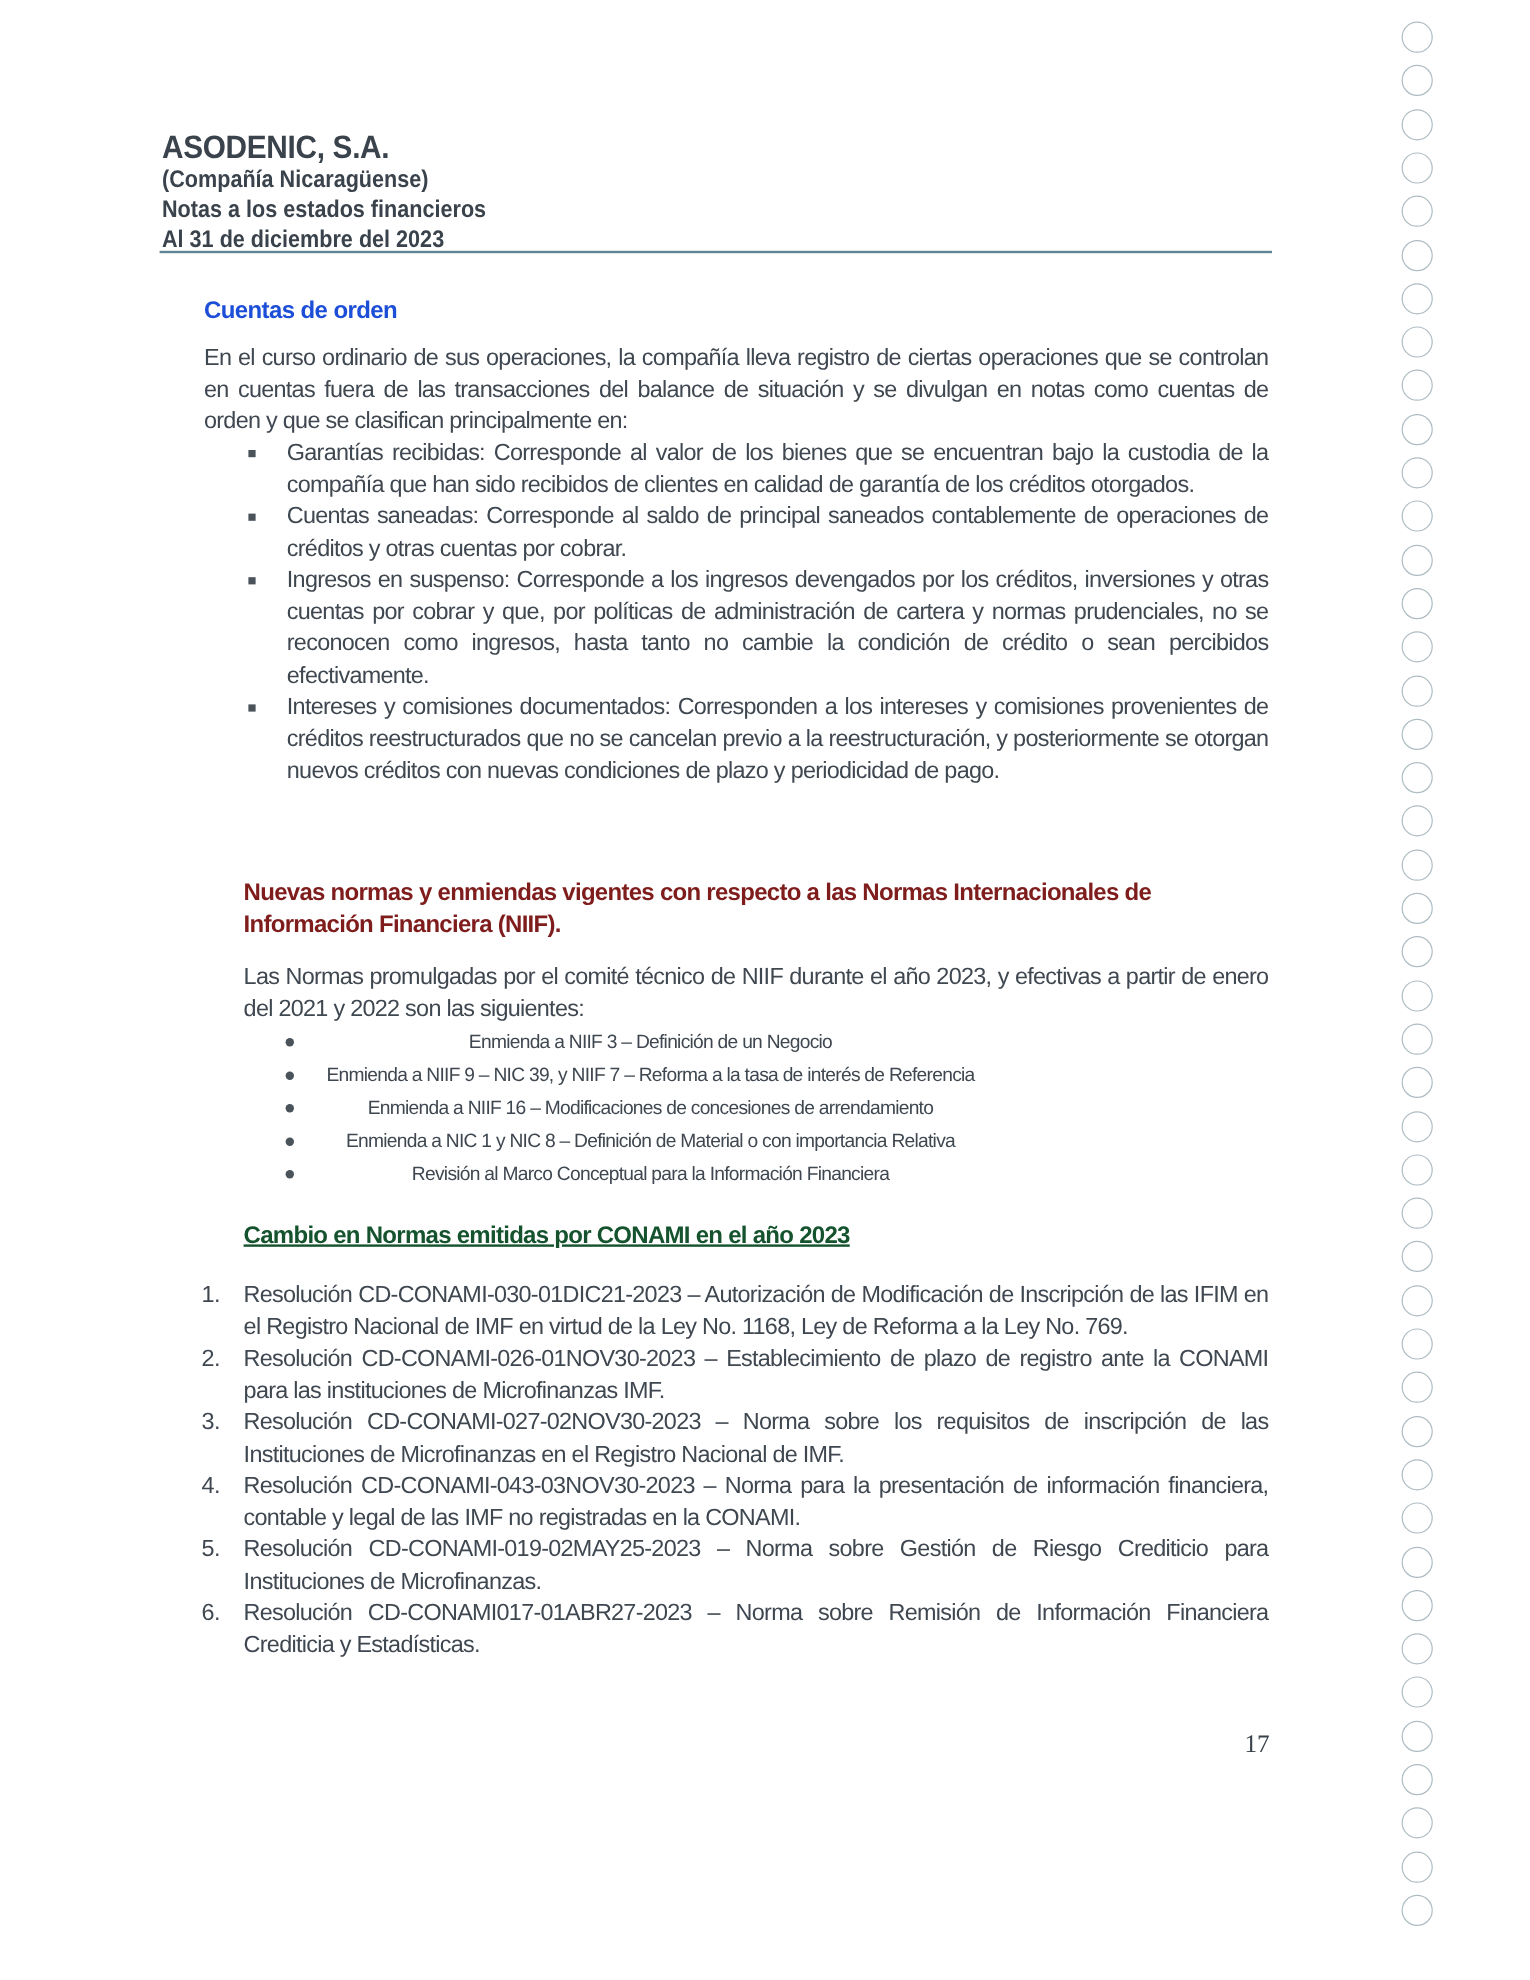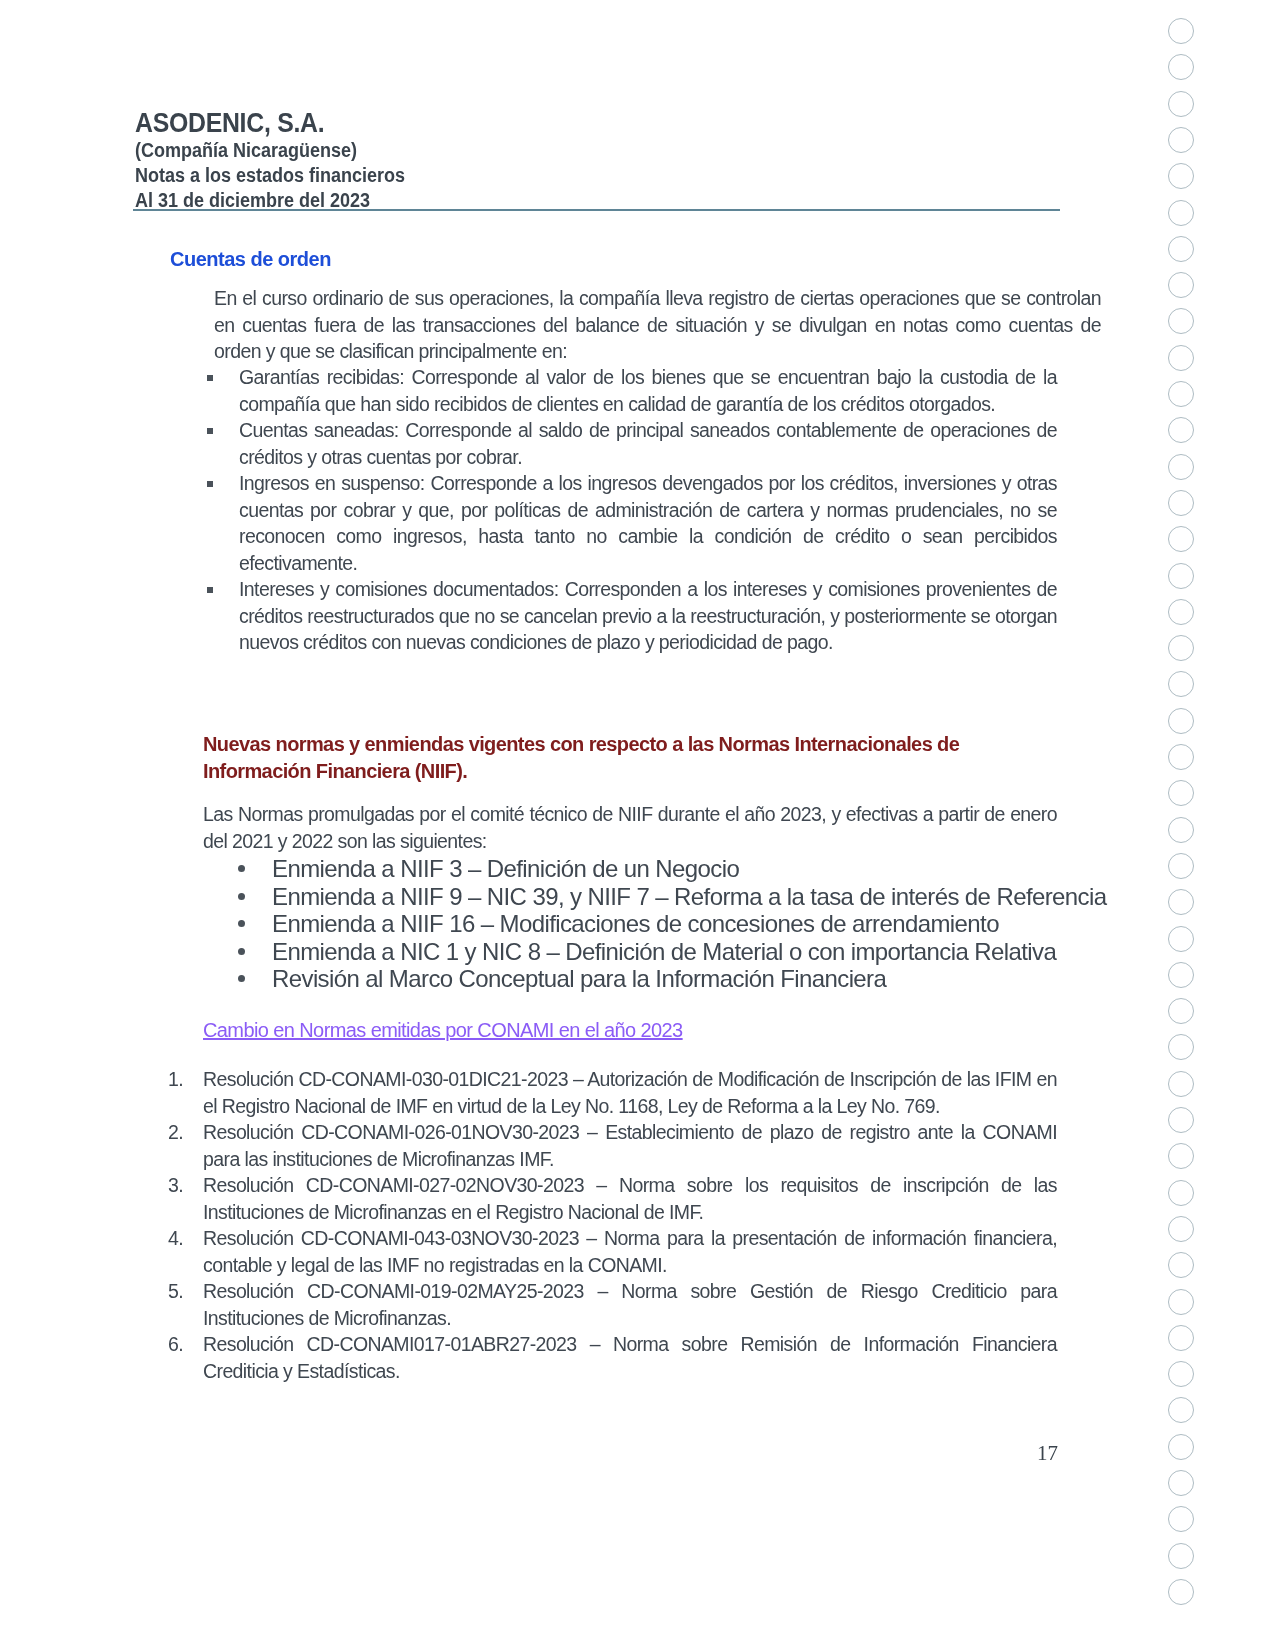--- a/index.html
+++ b/index.html
@@ -58,30 +58,30 @@
   }
   .para2 {
     position: absolute; left: 203px; top: 801px; width: 854px;
     font-size: 19.5px; line-height: 26.5px; text-align: justify; letter-spacing: -0.6px;
   }
   .dlist {
     position: absolute; left: 238px; top: 855px; list-style: none; margin: 0; padding: 0;
   }
   .dlist li {
     position: relative; padding-left: 34px;
-    font-size: 24px; line-height: 27.5px; letter-spacing: -0.6px;
+    font-size: 16px; line-height: 27.5px; letter-spacing: -0.6px; text-align: center;
   }
   .dot {
     position: absolute; left: 0; top: 10px; width: 7px; height: 7px; border-radius: 50%;
     background: #4a525a;
   }
   .h3 {
     position: absolute; left: 203px; top: 1019px;
-    font-size: 20px; font-weight: normal; letter-spacing: -0.6px;
-    text-decoration: underline; color: #8b5cf6; text-align: center;
+    font-size: 20px; font-weight: bold; letter-spacing: -0.6px;
+    text-decoration: underline; color: #14532d; text-align: center;
   }
   .olist {
     position: absolute; left: 168px; top: 1066px; width: 889px;
     list-style: none; margin: 0; padding: 0;
   }
   .olist li {
     position: relative; padding-left: 35px;
     font-size: 19.5px; line-height: 26.5px; text-align: justify; letter-spacing: -0.6px;
   }
   .num { position: absolute; left: 0; top: 0; }
@@ -102,21 +102,21 @@
 
 <div class="header">
   <div class="company">ASODENIC, S.A.</div>
   <div class="hline">(Compañía Nicaragüense)</div>
   <div class="hline">Notas a los estados financieros</div>
   <div class="hline">Al 31 de diciembre del 2023</div>
 </div>
 <div class="header-rule"></div>
 
 <div class="section-title">Cuentas de orden</div>
-<div class="para" style="top:285px;margin-left:44px;">En el curso ordinario de sus operaciones, la compañía lleva registro de ciertas operaciones que se controlan en cuentas fuera de las transacciones del balance de situación y se divulgan en notas como cuentas de orden y que se clasifican principalmente en:</div>
+<div class="para" style="top:285px;">En el curso ordinario de sus operaciones, la compañía lleva registro de ciertas operaciones que se controlan en cuentas fuera de las transacciones del balance de situación y se divulgan en notas como cuentas de orden y que se clasifican principalmente en:</div>
 
 <ul class="blist" style="top:364px;">
   <li><span class="sq"></span><span>Garantías recibidas: Corresponde al valor de los bienes que se encuentran bajo la custodia de la compañía que han sido recibidos de clientes en calidad de garantía de los créditos otorgados.</span></li>
   <li><span class="sq"></span><span>Cuentas saneadas: Corresponde al saldo de principal saneados contablemente de operaciones de créditos y otras cuentas por cobrar.</span></li>
   <li><span class="sq"></span><span>Ingresos en suspenso: Corresponde a los ingresos devengados por los créditos, inversiones y otras cuentas por cobrar y que, por políticas de administración de cartera y normas prudenciales, no se reconocen como ingresos, hasta tanto no cambie la condición de crédito o sean percibidos efectivamente.</span></li>
   <li><span class="sq"></span><span>Intereses y comisiones documentados: Corresponden a los intereses y comisiones provenientes de créditos reestructurados que no se cancelan previo a la reestructuración, y posteriormente se otorgan nuevos créditos con nuevas condiciones de plazo y periodicidad de pago.</span></li>
 </ul>
 
 <div class="h2">Nuevas normas y enmiendas vigentes con respecto a las Normas Internacionales de Información Financiera (NIIF).</div>
 <div class="para2">Las Normas promulgadas por el comité técnico de NIIF durante el año 2023, y efectivas a partir de enero del 2021 y 2022 son las siguientes:</div>

